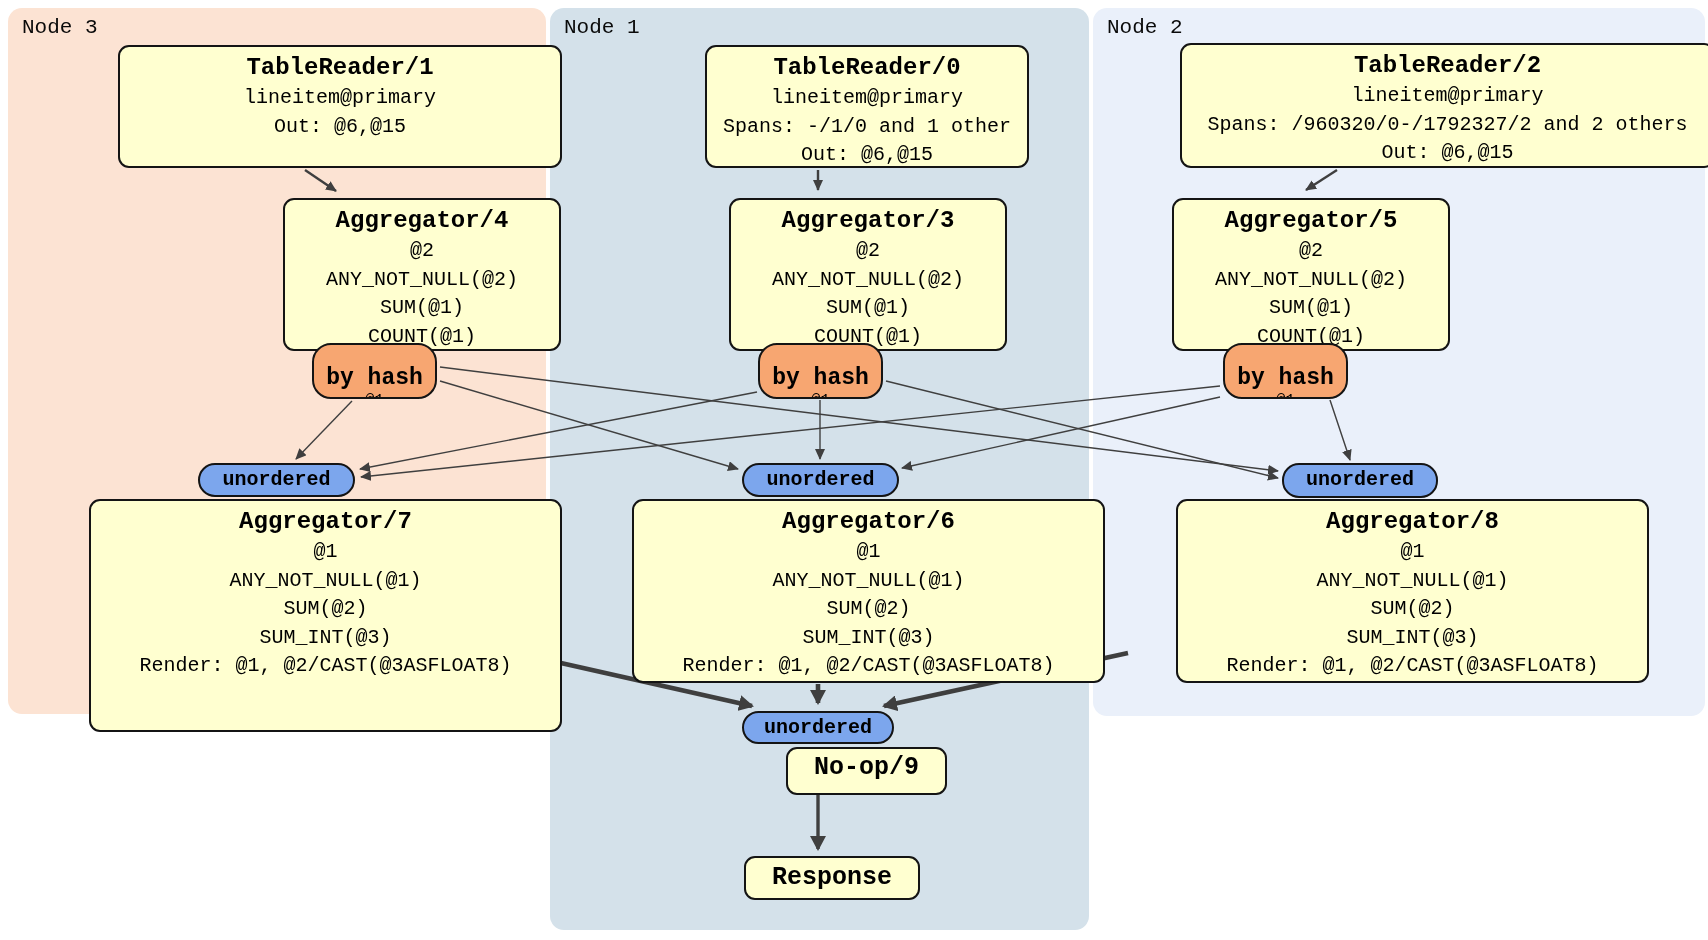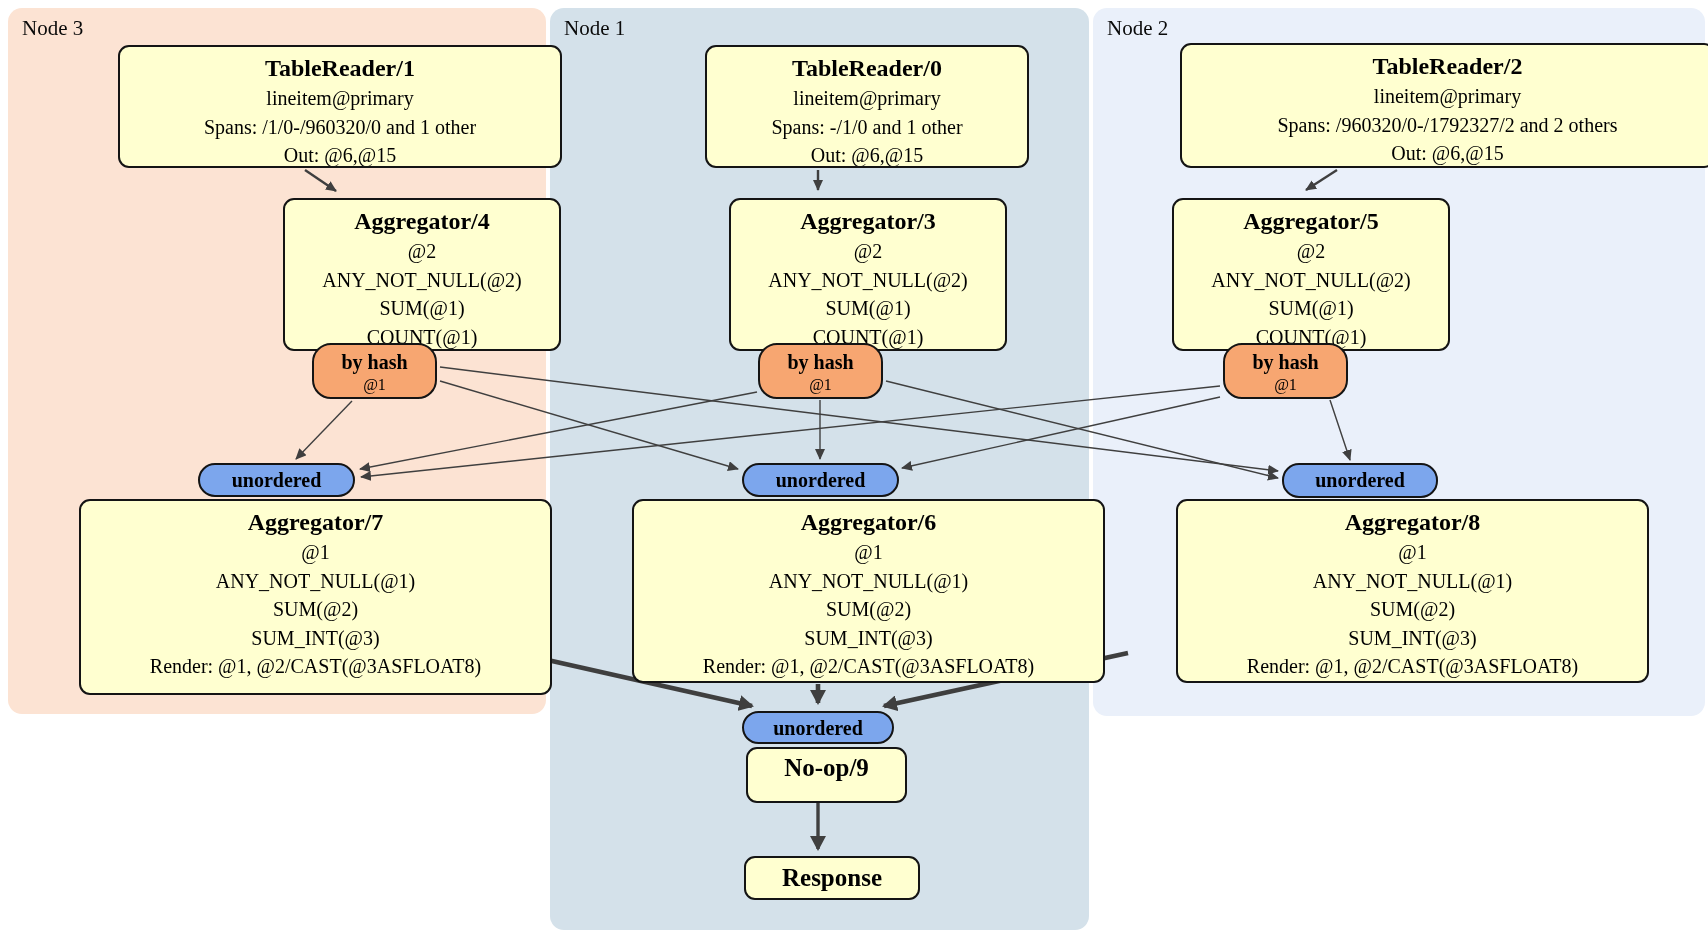--- a/index.html
+++ b/index.html
@@ -1,18 +1,18 @@
 <!DOCTYPE html>
 <html style="--panel-node3: #fce3d3; --panel-node1: #d4e1ea; --panel-node2: #eaf0fa; --box-fill: #ffffd0; --box-border: #141414; --hash-fill: #f7a671; --un-fill: #7ca6ed; --edge: #3f3f3f; --text: #000000;"><head>
 <meta charset="utf-8">
 <style>
   html,body{margin:0;padding:0;background:#ffffff;}
   .canvas{
     position:relative;width:1708px;height:940px;overflow:hidden;
-    font-family:Liberation Serif, serif;color:var(--text,#000);
+    font-family:Liberation Mono, monospace;color:var(--text,#000);
     background:#ffffff;
   }
   .panel{position:absolute;border-radius:14px;}
   #panel-node3{left:8px;top:8px;width:538px;height:706px;background:var(--panel-node3);}
   #panel-node1{left:550px;top:8px;width:539px;height:922px;background:var(--panel-node1);}
   #panel-node2{left:1093px;top:8px;width:612px;height:708px;background:var(--panel-node2);}
   .plabel{position:absolute;left:14px;top:8px;font-size:21px;color:#0a0a0a;}
   svg.edges{position:absolute;left:0;top:0;}
   svg.edges line{stroke:var(--edge);fill:none;}
   svg.edges line.t1{stroke-width:1.4px;}
@@ -27,21 +27,21 @@
   }
   .pbox .title{font-weight:bold;font-size:24px;line-height:32px;white-space:nowrap;}
   .pbox .line{font-size:20px;line-height:28.6px;white-space:nowrap;}
   .pbox.single{padding-top:0;}
   .pbox.single .title{font-size:25px;}
   .pill{
     position:absolute;box-sizing:border-box;border:2px solid var(--box-border);
     text-align:center;font-weight:bold;overflow:hidden;
   }
   .pill.hash{background:var(--hash-fill);border-radius:19px;}
-  .pill.hash .hash-label{font-size:20px;line-height:26px;margin-top:4px;}
+  .pill.hash .hash-label{font-size:23px;line-height:26px;margin-top:20px;}
   .pill.hash .hash-key{font-size:16px;line-height:20px;font-weight:normal;}
   .pill.un{background:var(--un-fill);border-radius:17px;font-size:20px;line-height:30px;}
 </style>
 </head>
 <body>
 
 <div class="canvas">
 
   <div class="panel" id="panel-node3">
     <span class="plabel">Node 3</span>
@@ -80,31 +80,30 @@
     <line class="t3" x1="512" y1="652" x2="752" y2="706" marker-end="url(#ah-b)"></line>
     <line class="t3" x1="818" y1="684" x2="818" y2="703" marker-end="url(#ah-b)"></line>
     <line class="t3" x1="1128" y1="653" x2="884" y2="706" marker-end="url(#ah-b)"></line>
 
     <line class="t2b" x1="818" y1="790" x2="818" y2="849" marker-end="url(#ah-b)"></line>
   </svg>
 
   <div class="pbox" style="left:70px;top:45px;width:444px;height:123px">
     <div class="title">TableReader/1</div>
     <div class="line">lineitem@primary</div>
-    <div class="line">Spans: /1/0-/960320/0 and 1 other</div>
     <div class="line">Out: @6,@15</div>
   </div>
   <div class="pbox" style="left:235px;top:198px;width:278px;height:153px">
     <div class="title">Aggregator/4</div>
     <div class="line">@2</div>
     <div class="line">ANY_NOT_NULL(@2)</div>
     <div class="line">SUM(@1)</div>
     <div class="line">COUNT(@1)</div>
   </div>
-  <div class="pbox" style="left:31px;top:499px;width:473px;height:196px">
+  <div class="pbox" style="left:41px;top:499px;width:473px;height:233px">
     <div class="title">Aggregator/7</div>
     <div class="line">@1</div>
     <div class="line">ANY_NOT_NULL(@1)</div>
     <div class="line">SUM(@2)</div>
     <div class="line">SUM_INT(@3)</div>
     <div class="line">Render: @1, @2/CAST(@3ASFLOAT8)</div>
   </div>
 
   <div class="pbox" style="left:657px;top:45px;width:324px;height:123px">
     <div class="title">TableReader/0</div>
@@ -161,20 +160,20 @@
   <div class="pill hash" style="left:1223px;top:343px;width:125px;height:56px">
     <div class="hash-label">by hash</div>
     <div class="hash-key">@1</div>
   </div>
 
   <div class="pill un" style="left:198px;top:463px;width:157px;height:34px">unordered</div>
   <div class="pill un" style="left:742px;top:463px;width:157px;height:34px">unordered</div>
   <div class="pill un" style="left:1282px;top:463px;width:156px;height:35px">unordered</div>
   <div class="pill un" style="left:742px;top:711px;width:152px;height:33px">unordered</div>
 
-  <div class="pbox single" style="left:698px;top:747px;width:161px;height:56px">
+  <div class="pbox single" style="left:738px;top:747px;width:161px;height:48px">
     <div class="title" style="line-height:38px">No-op/9</div>
   </div>
   <div class="pbox single" style="left:696px;top:856px;width:176px;height:44px">
     <div class="title" style="line-height:40px">Response</div>
   </div>
 
 </div>
 
 </body></html>

